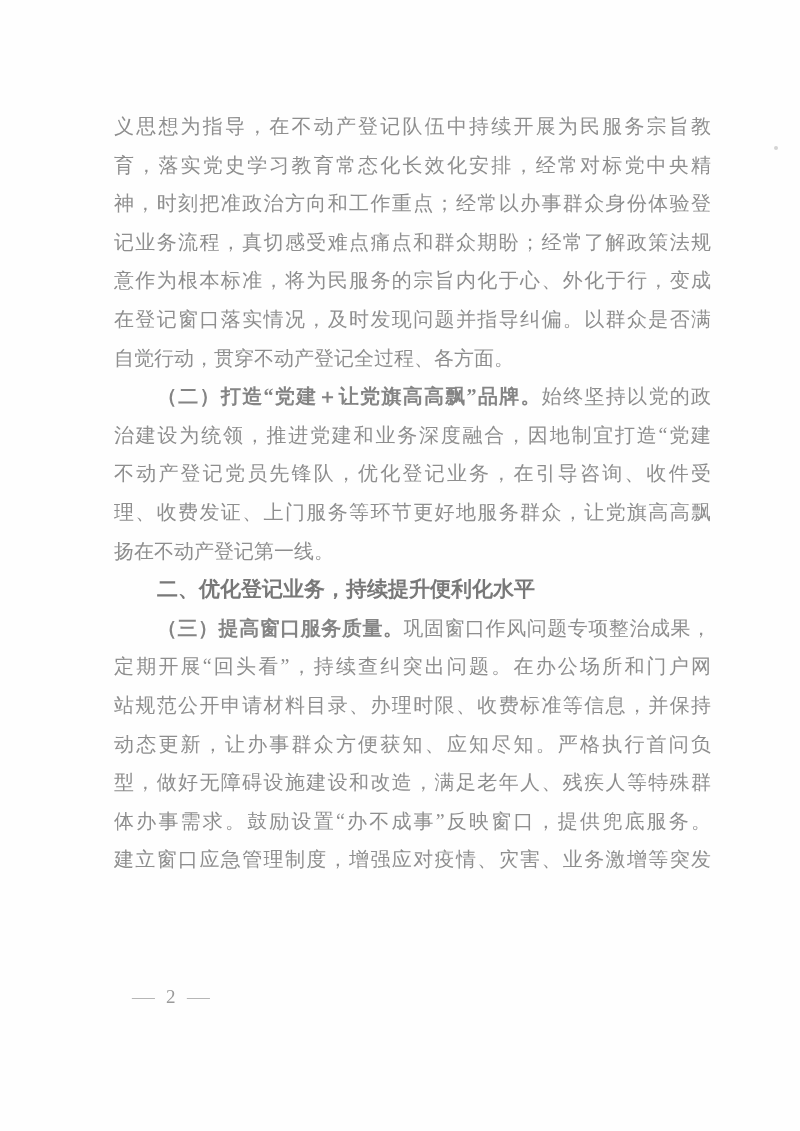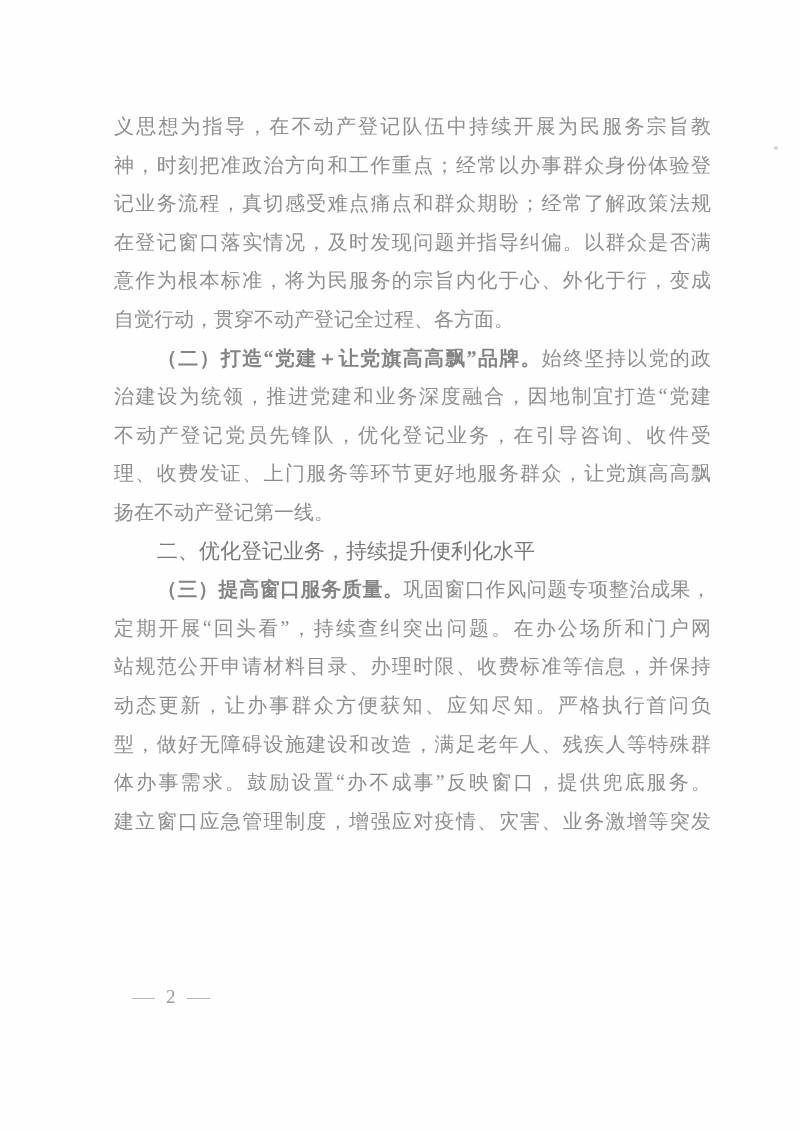--- a/index.html
+++ b/index.html
@@ -43,21 +43,21 @@
   .seg-body {
     font-family: "Liberation Serif", serif;
   }
   .seg-lead {
     font-family: "Liberation Serif", serif;
     font-weight: bold;
     color: var(--lead-color, #848484);
   }
   .line.heading {
     font-family: "Liberation Sans", sans-serif;
-    font-weight: normal;
+    font-weight: bold;
     font-size: 21px;
     color: var(--heading-color, #787878);
     text-align: left;
     text-align-last: left;
   }
   .seg-heading {
     font-family: "Liberation Sans", sans-serif;
   }
   .page-footer {
     position: absolute;
@@ -85,24 +85,25 @@
   }
 </style>
 </head>
 <body>
 
 <div class="page">
 
   <div class="text-column">
 
   <div class="line"><span class="seg-body">义思想为指导，在不动产登记队伍中持续开展为民服务宗旨教</span></div>
+      <div class="line"><span class="seg-body">育，落实党史学习教育常态化长效化安排，经常对标党中央精</span></div>
       <div class="line"><span class="seg-body">神，时刻把准政治方向和工作重点；经常以办事群众身份体验登</span></div>
       <div class="line"><span class="seg-body">记业务流程，真切感受难点痛点和群众期盼；经常了解政策法规</span></div>
+      <div class="line"><span class="seg-body">意作为根本标准，将为民服务的宗旨内化于心、外化于行，变成</span></div>
       <div class="line"><span class="seg-body">在登记窗口落实情况，及时发现问题并指导纠偏。以群众是否满</span></div>
-      <div class="line"><span class="seg-body">意作为根本标准，将为民服务的宗旨内化于心、外化于行，变成</span></div>
       <div class="line no-just"><span class="seg-body">自觉行动，贯穿不动产登记全过程、各方面。</span></div>
       <div class="line indent"><span class="seg-lead">（二）打造“党建＋让党旗高高飘”品牌。</span><span class="seg-body">始终坚持以党的政</span></div>
       <div class="line"><span class="seg-body">治建设为统领，推进党建和业务深度融合，因地制宜打造“党建</span></div>
       <div class="line"><span class="seg-body">不动产登记党员先锋队，优化登记业务，在引导咨询、收件受</span></div>
       <div class="line"><span class="seg-body">理、收费发证、上门服务等环节更好地服务群众，让党旗高高飘</span></div>
       <div class="line no-just"><span class="seg-body">扬在不动产登记第一线。</span></div>
       <div class="line indent no-just heading"><span class="seg-heading">二、优化登记业务，持续提升便利化水平</span></div>
       <div class="line indent"><span class="seg-lead">（三）提高窗口服务质量。</span><span class="seg-body">巩固窗口作风问题专项整治成果，</span></div>
       <div class="line"><span class="seg-body">定期开展“回头看”，持续查纠突出问题。在办公场所和门户网</span></div>
       <div class="line"><span class="seg-body">站规范公开申请材料目录、办理时限、收费标准等信息，并保持</span></div>

